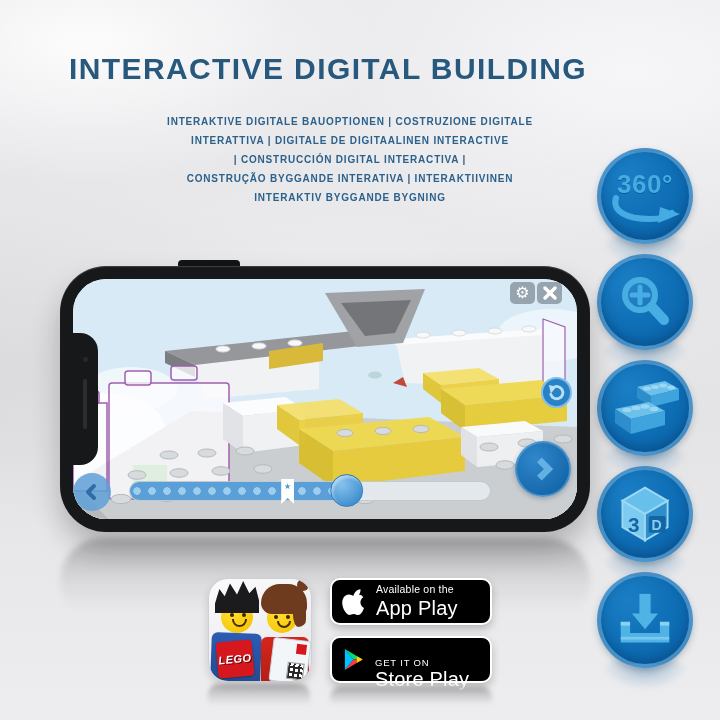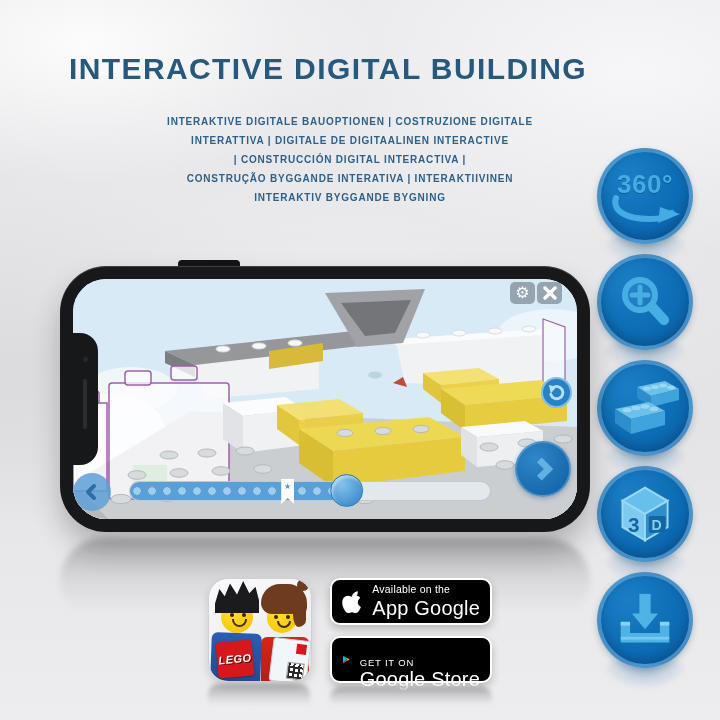--- a/index.html
+++ b/index.html
@@ -353,33 +353,33 @@
     </div>
   </div>
 
   <div class="store-badge appstore">
     <svg width="25" height="30" viewBox="0 0 26 31">
       <path d="M17.5 8.3c1.2-1.6 2-3.8 1.7-6-1.9.1-4.1 1.3-5.4 2.9-1.2 1.4-2.2 3.7-1.9 5.8 2.1.2 4.3-1.1 5.6-2.7z" fill="#fff"></path>
       <path d="M19.2 15.9c0-3.6 2.9-5.3 3-5.4-1.6-2.4-4.2-2.7-5.1-2.8-2.2-.2-4.2 1.3-5.3 1.3-1.1 0-2.8-1.3-4.6-1.2-2.4 0-4.6 1.4-5.8 3.5-2.5 4.3-.6 10.7 1.8 14.2 1.2 1.7 2.6 3.6 4.4 3.5 1.8-.1 2.4-1.1 4.6-1.1 2.1 0 2.7 1.1 4.6 1.1 1.9 0 3.1-1.7 4.3-3.4 1.3-2 1.9-3.9 1.9-4-.1-.1-3.7-1.5-3.8-5.7z" fill="#fff"></path>
     </svg>
     <div class="badge-text">
       <span class="badge-small">Available on the</span>
-      <span class="badge-big">App Google</span>
+      <span class="badge-big">App Play</span>
     </div>
   </div>
 
   <div class="store-badge gplay">
     <svg width="24" height="27" viewBox="0 0 100 100">
       <polygon points="12,6 86,50 47,50" fill="#00e070"></polygon>
       <polygon points="12,94 86,50 47,50" fill="#ff3a44"></polygon>
       <polygon points="12,6 12,94 47,50" fill="#00c2ff"></polygon>
       <polygon points="62,36 86,50 62,64" fill="#ffd500"></polygon>
     </svg>
     <div class="badge-text">
       <span class="badge-small caps">GET IT ON</span>
-      <span class="badge-big">Google Store</span>
+      <span class="badge-big">Store Play</span>
     </div>
   </div>
 
   <div class="badge-reflection" style="left:208px;top:684px;width:102px;height:26px"></div>
   <div class="badge-reflection" style="left:330px;top:687px;width:162px;height:22px"></div>
 
 </div>
 
 </body></html>

